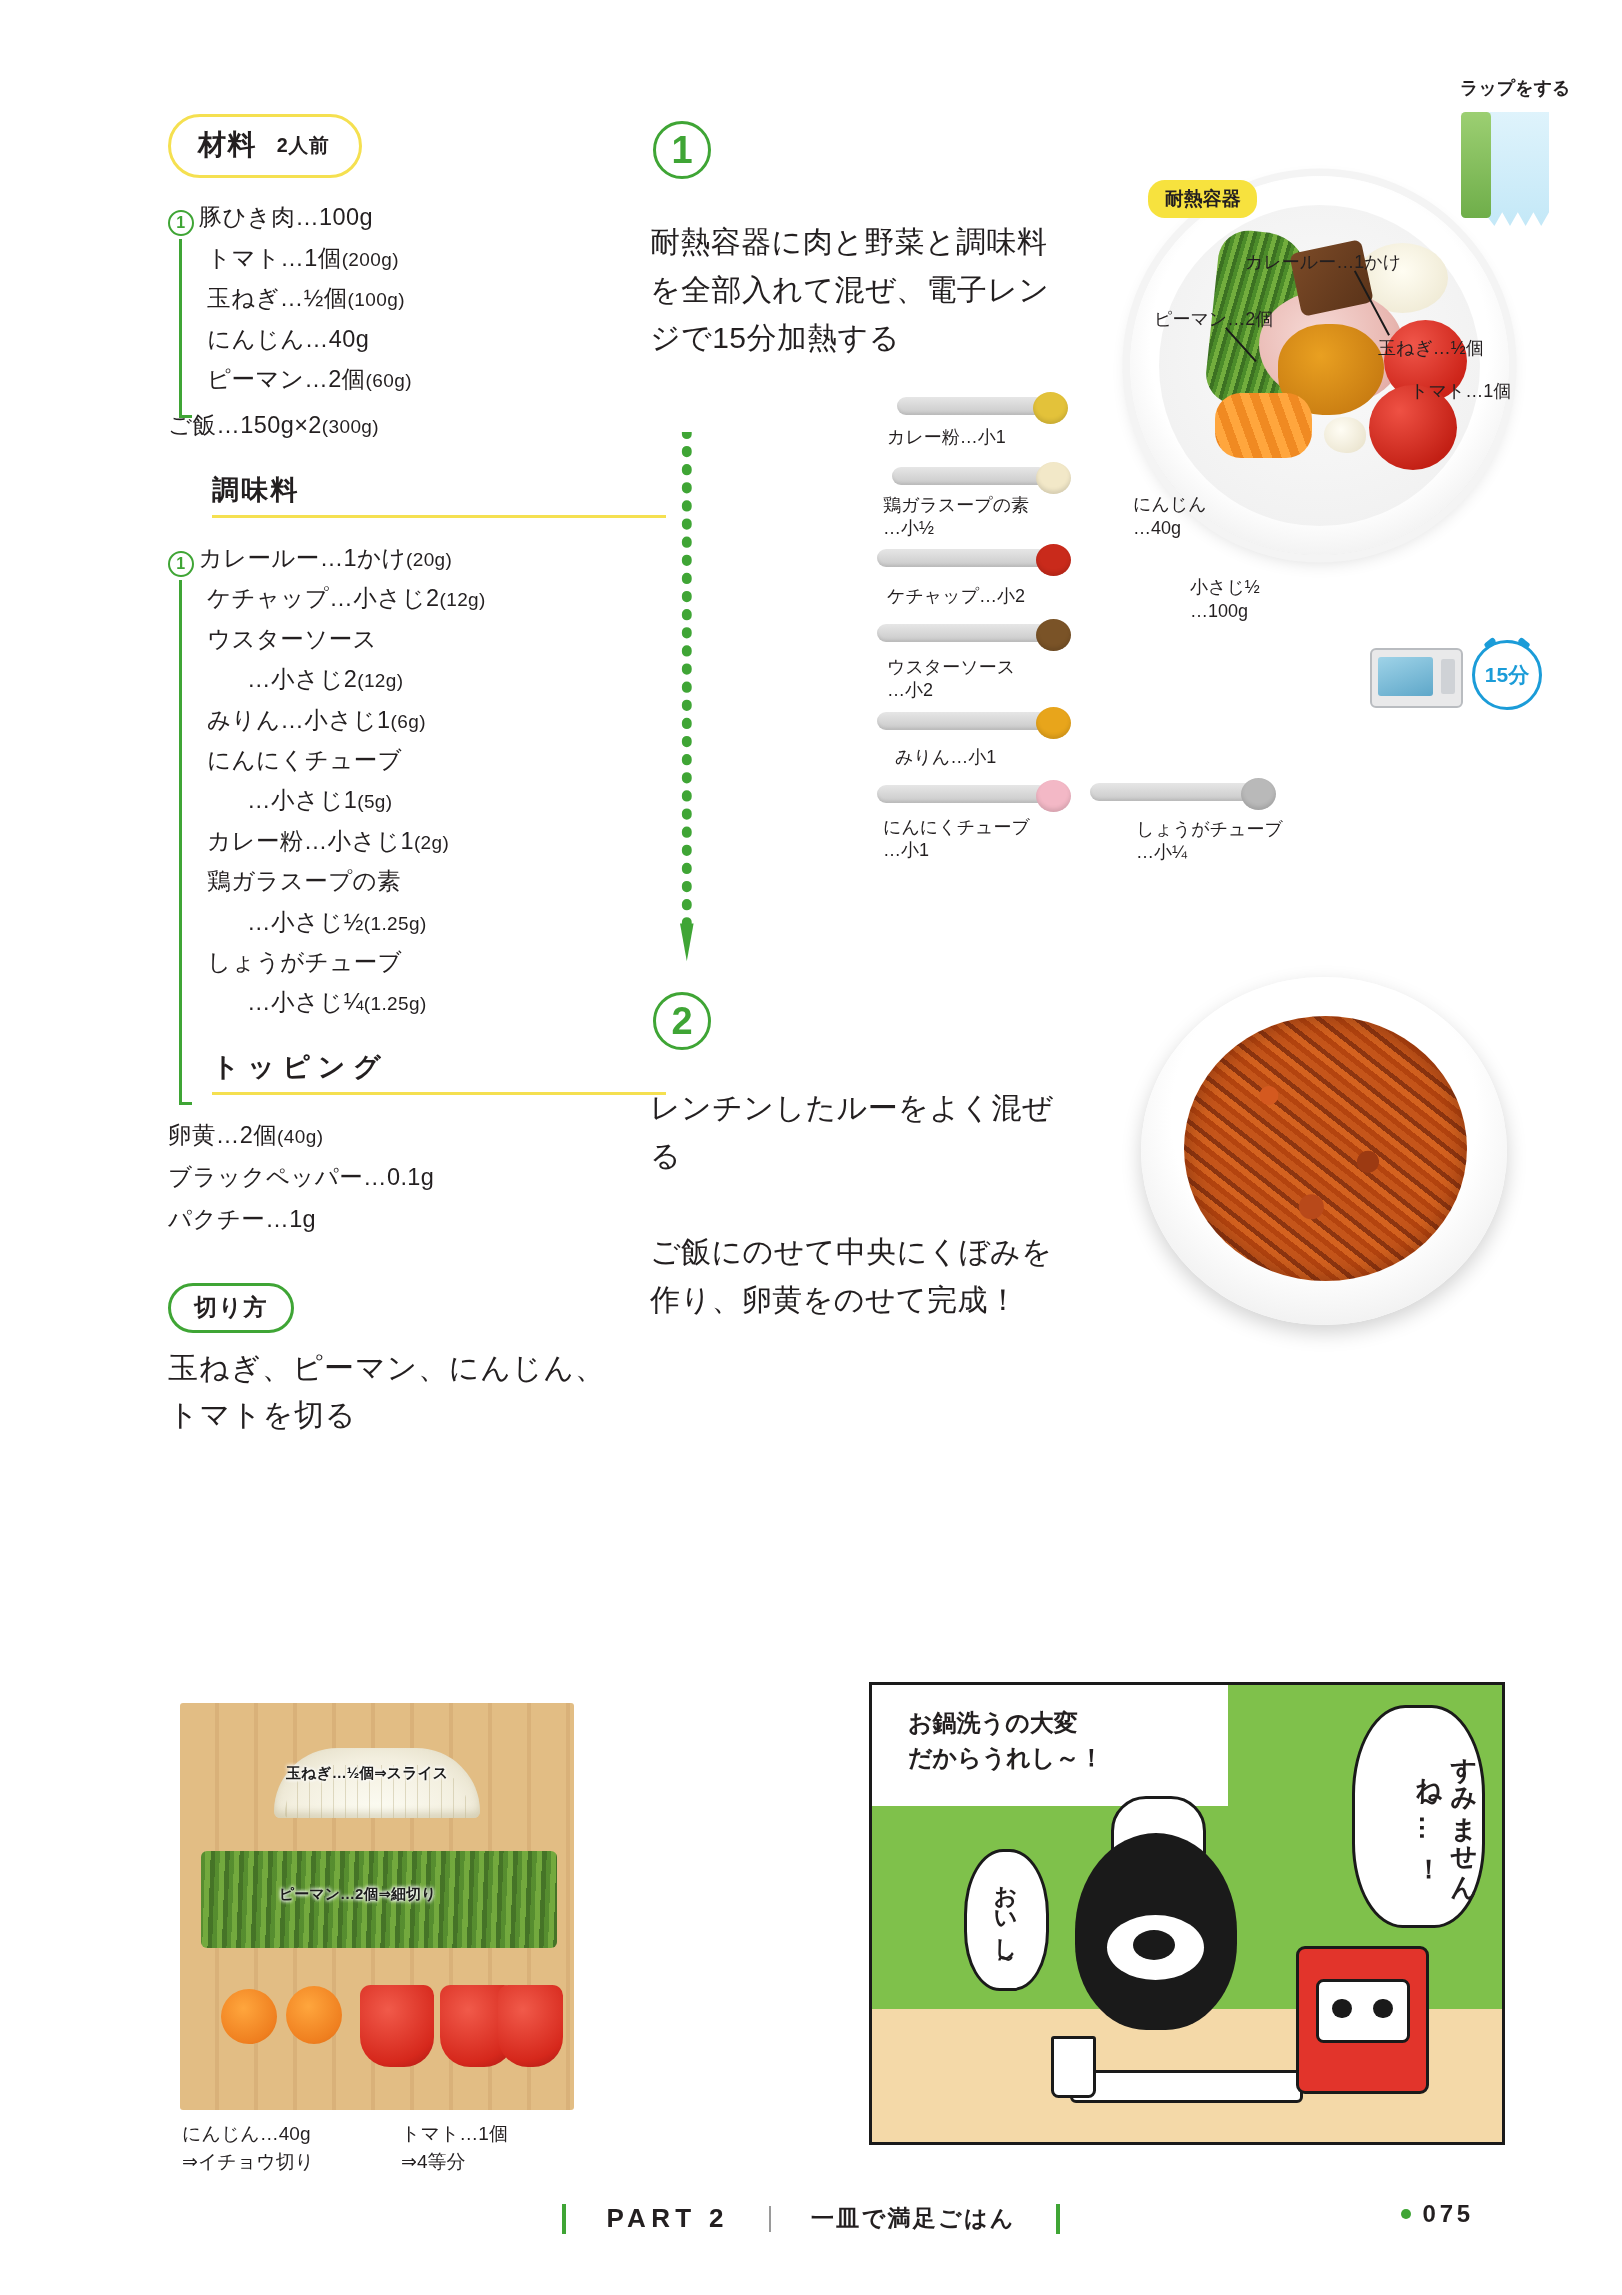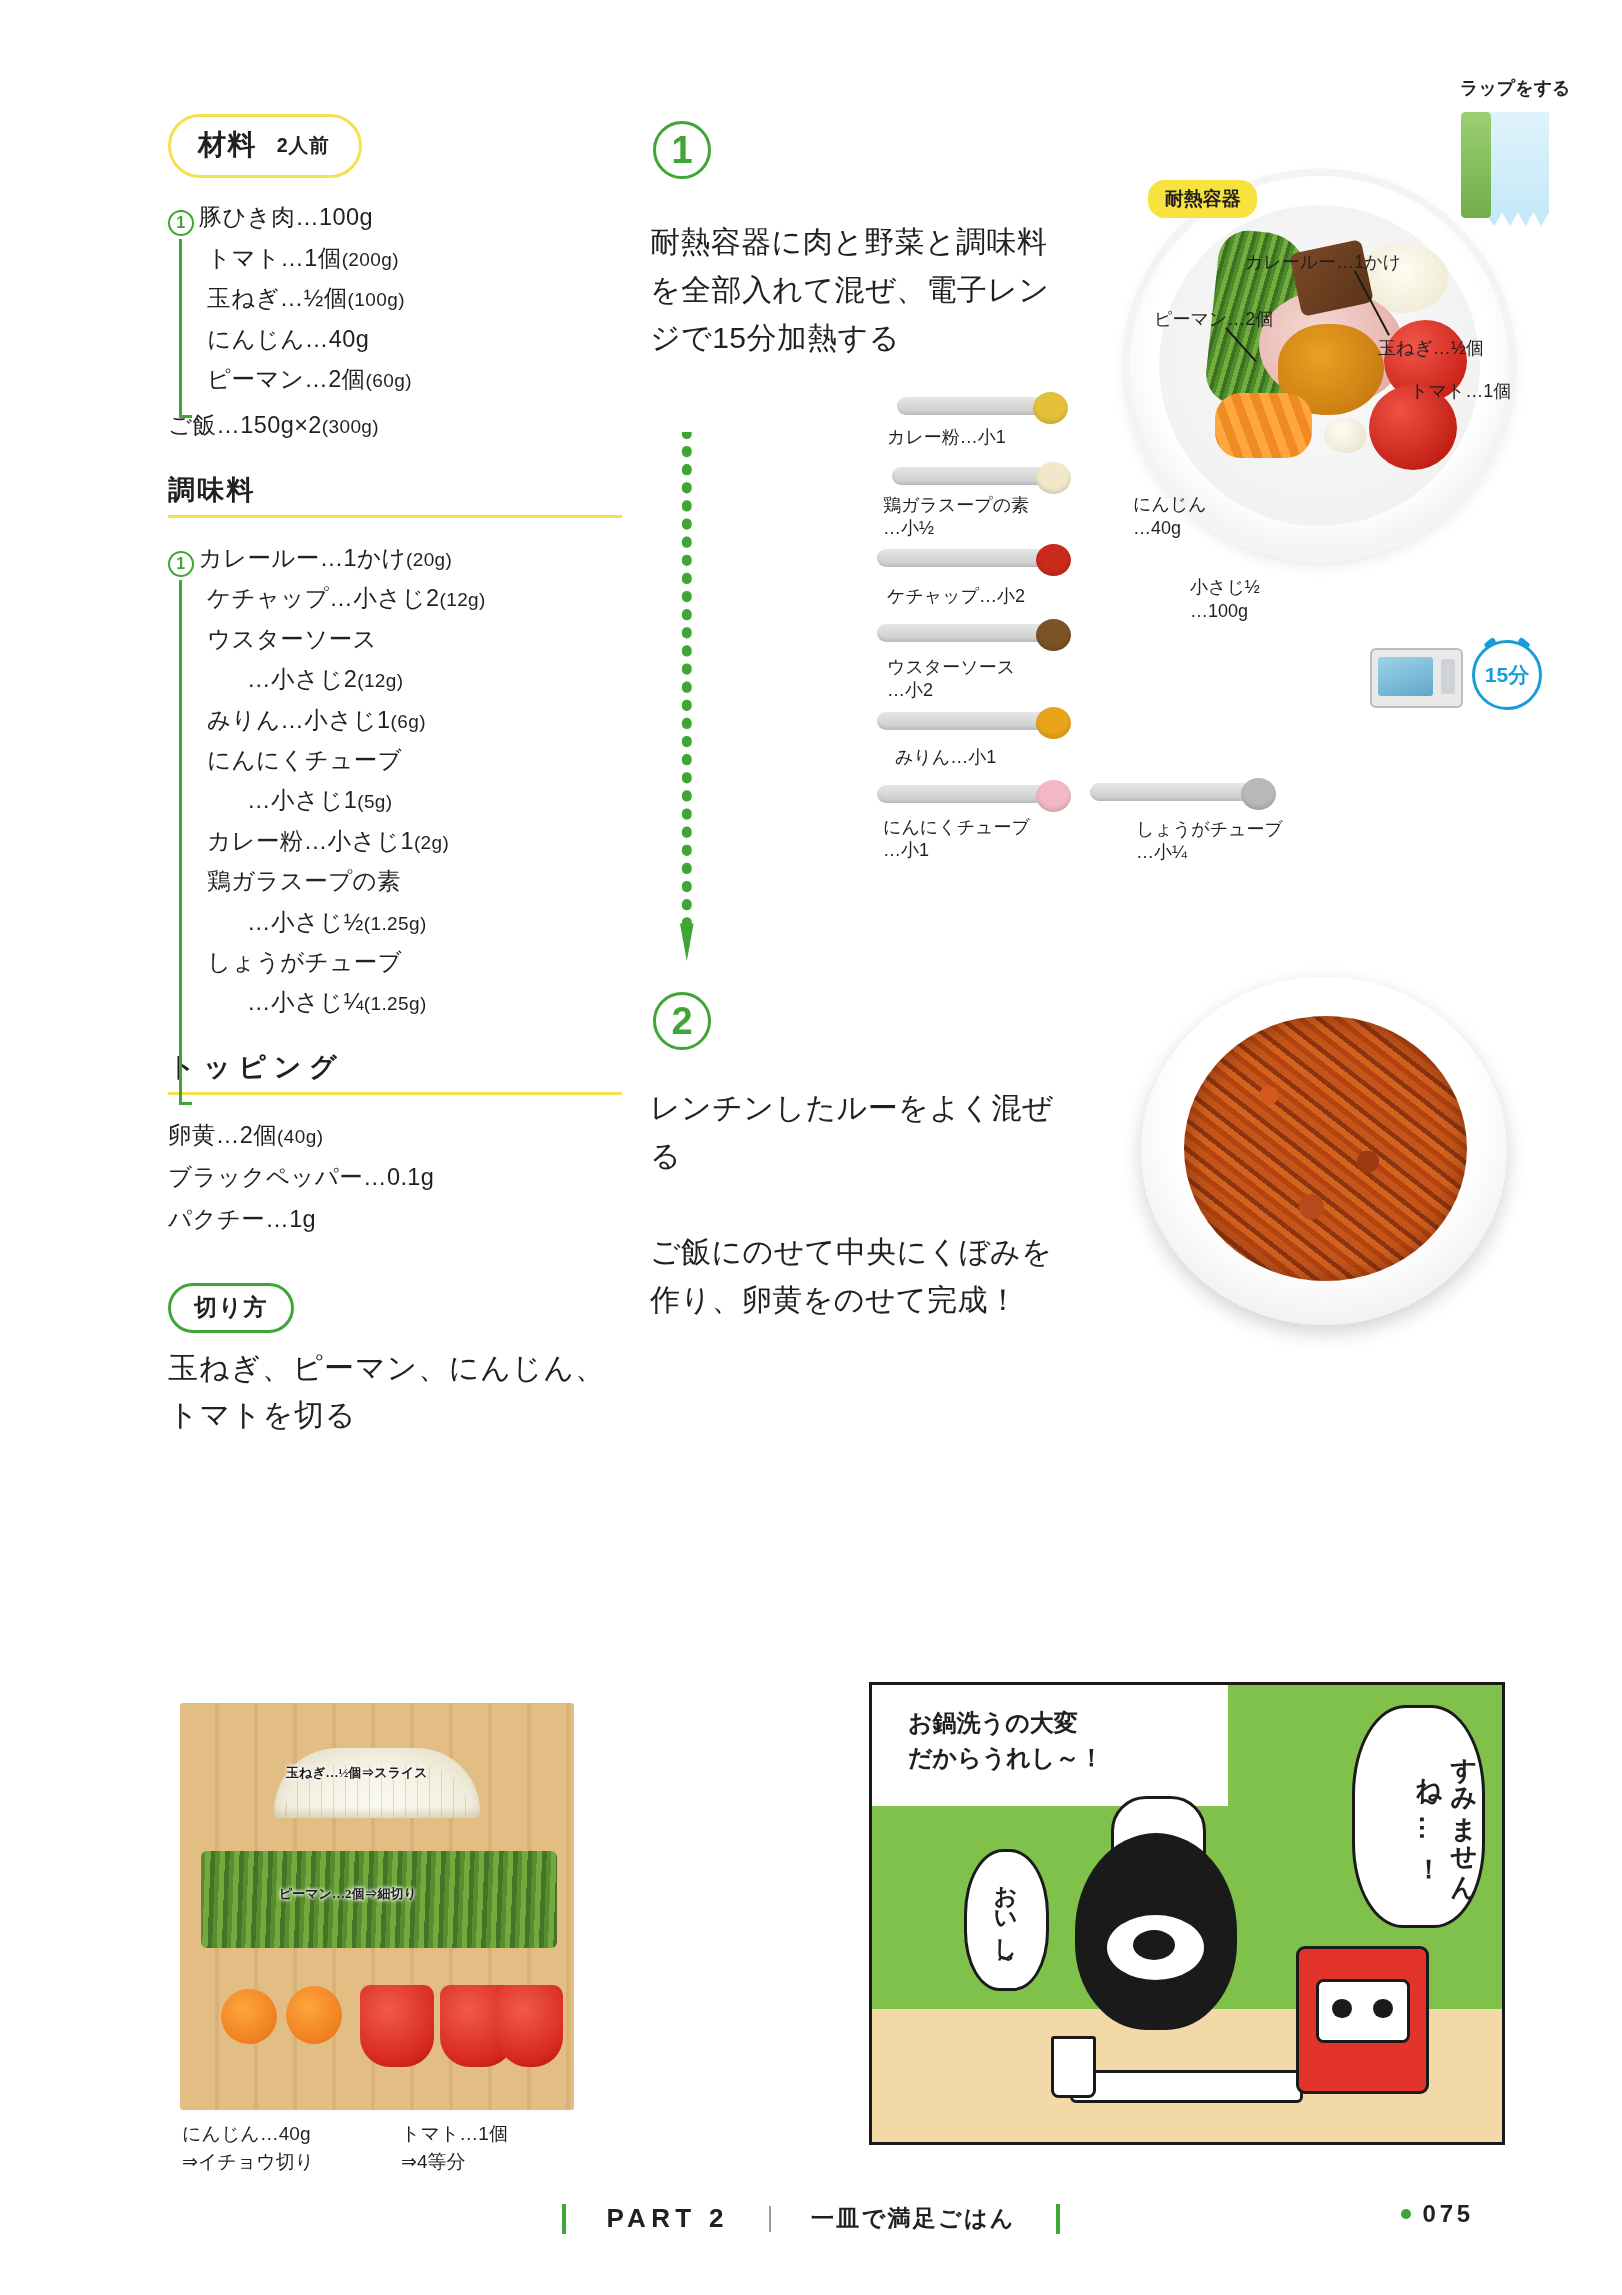--- a/index.html
+++ b/index.html
@@ -91,20 +91,21 @@
     margin-top: 26px;
   }
   .section-title {
     font-size: 27px;
     font-weight: bold;
     letter-spacing: 2.3px;
     padding-bottom: 7.6px;
     border-bottom: 3.8px solid #f5e050;
     width: 454px;
     box-sizing: border-box;
+    margin-left: 44px;
   }
   .section-title.spaced {
     letter-spacing: 7.6px;
     font-family: Liberation Serif, serif;
   }
 
   .topping-block .ing-line {
     line-height: 1.78;
   }
 
@@ -180,26 +181,25 @@
     height: 82px;
     background: radial-gradient(circle at 38% 30%, #f15a4a, #d6281c 72%, #a81812);
     border-radius: 10.6px 10.6px 30px 30px;
   }
   .board-photo .t1 { left: 180px; }
   .board-photo .t2 { left: 260px; }
   .board-photo .t3 { left: 318px; width: 65px; }
 
   .board-label {
     position: absolute;
-    font-size: 13px;
+    font-size: 15px;
     font-weight: bold;
     color: #1c1c1c;
     white-space: nowrap;
     text-shadow: 0 0 4.5px #fff, 0 0 4.5px #fff, 0 0 3px #fff;
-    font-family: Liberation Serif, serif;
   }
   .board-caption {
     position: absolute;
     font-size: 19px;
     line-height: 1.45;
     white-space: nowrap;
   }
 
   
   .step-circle {

